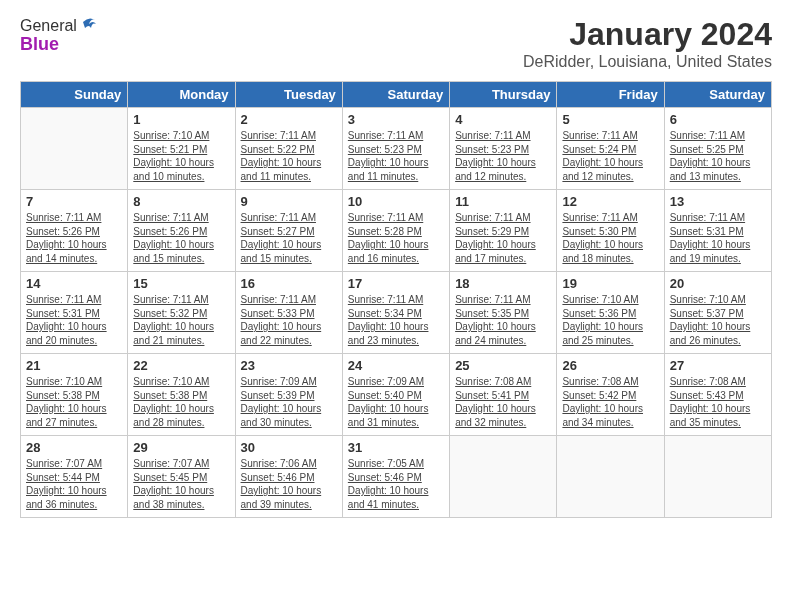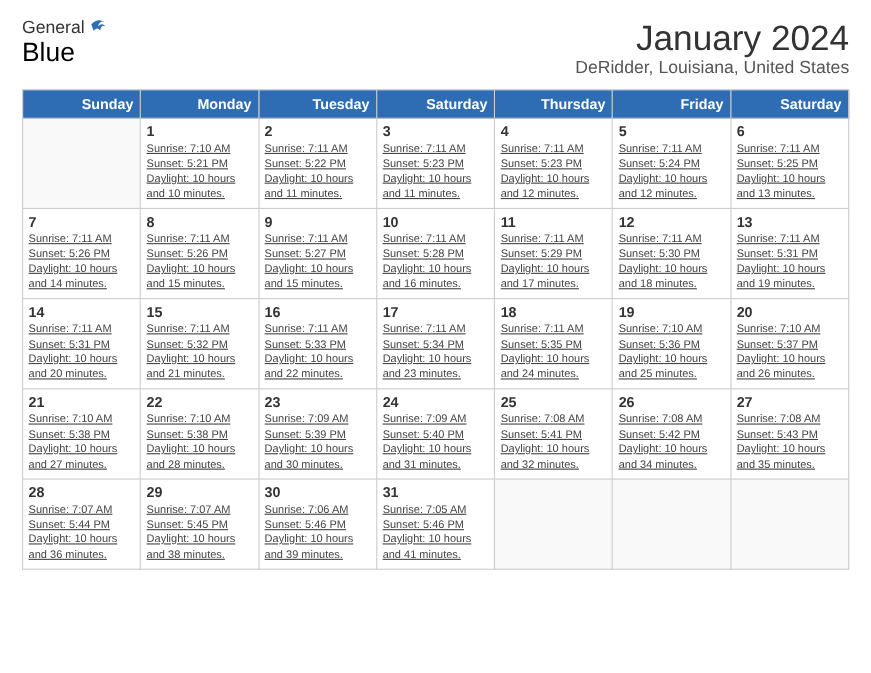--- a/index.html
+++ b/index.html
@@ -30,21 +30,21 @@
       width: 18px;
       height: 22px;
       margin-left: 2px;
       margin-top: -2px;
     }
     .title-area {
       text-align: right;
     }
     .month-title {
       font-size: 32px;
-      font-weight: normal;
+      font-weight: bold;
       color: #333;
     }
     .location {
       font-size: 16px;
       color: #555;
     }
     .calendar {
       width: 100%;
       border-collapse: collapse;
       table-layout: fixed;
@@ -89,21 +89,21 @@
   <div class="header-area">
     <div class="logo">
       <div>
         <div style="display:flex;align-items:center;">
           <span class="logo-general">General</span>
           <svg class="logo-icon" viewBox="0 0 18 22" fill="none" xmlns="http://www.w3.org/2000/svg">
             <path d="M4 8 Q10 2 16 6 Q12 4 10 10 Q14 6 17 10 Q13 8 12 14 Q10 10 6 14 Z" fill="#2e6db4"></path>
           </svg>
         </div>
         <div style="margin-top:-2px;">
-          <span class="logo-blue" style="font-size:24px;font-weight:normal;color:#000000;">Blue</span>
+          <span class="logo-blue" style="font-size:18px;font-weight:bold;color:#a21caf;">Blue</span>
         </div>
       </div>
     </div>
     <div class="title-area">
       <div class="month-title">January 2024</div>
       <div class="location">DeRidder, Louisiana, United States</div>
     </div>
   </div>
 
   <table class="calendar">

